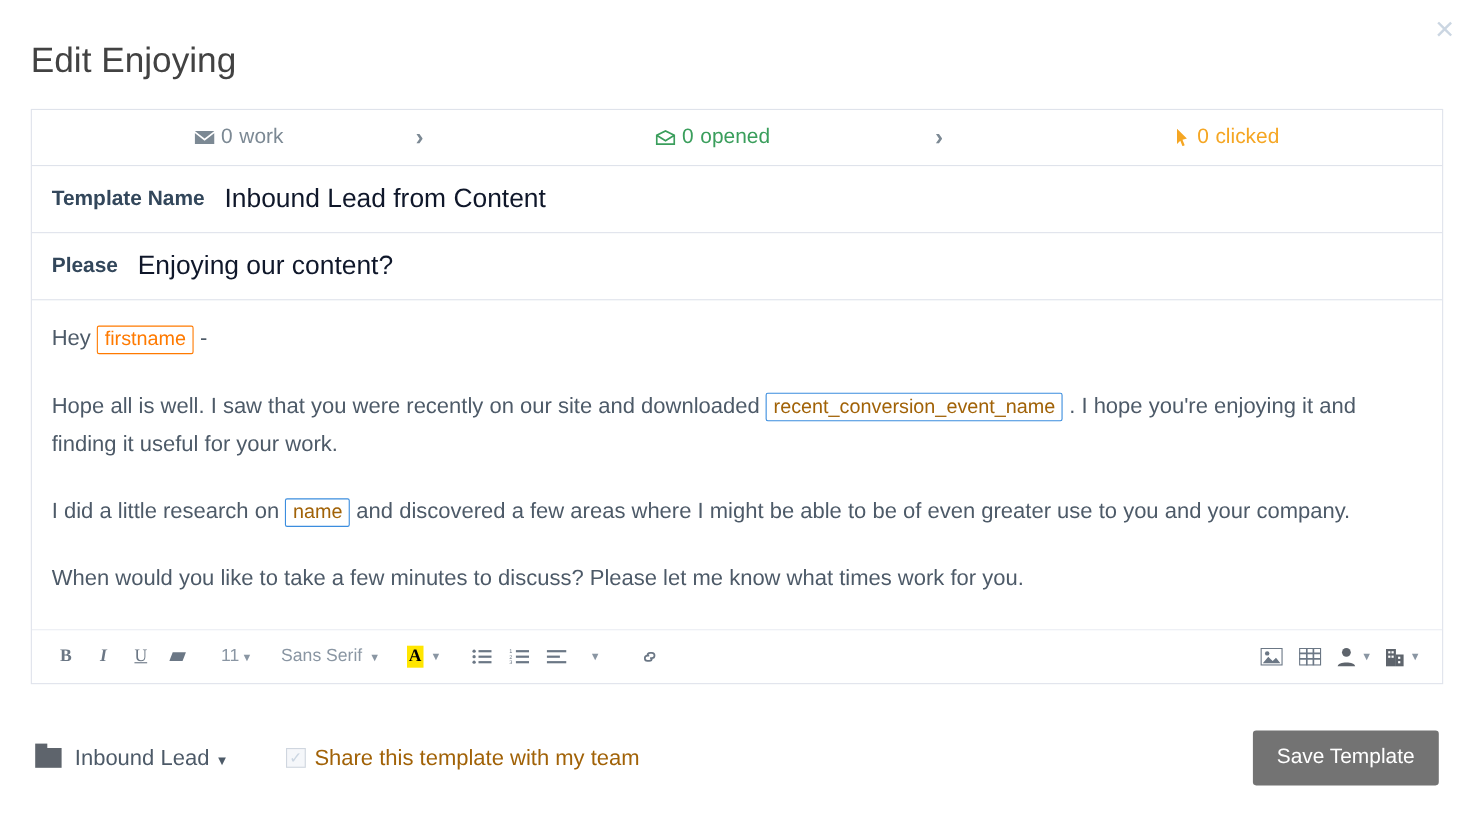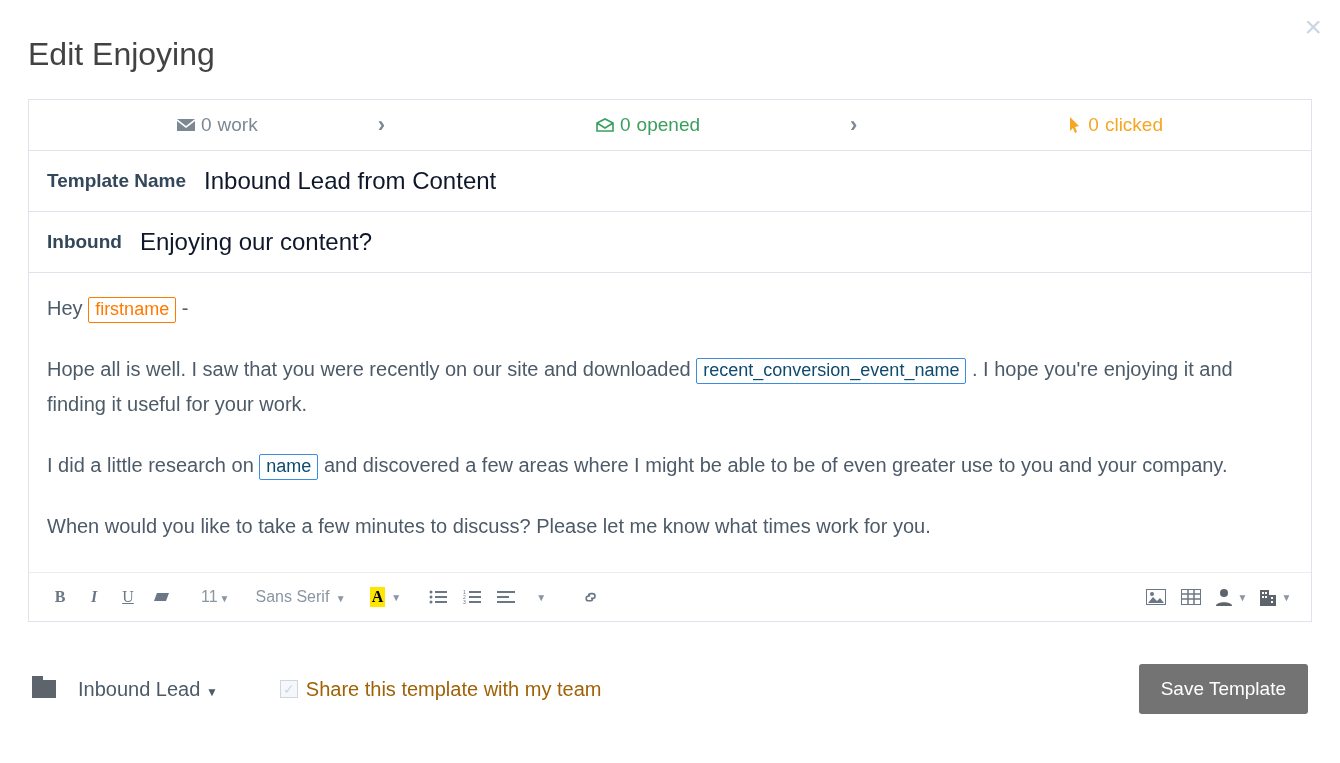--- a/index.html
+++ b/index.html
@@ -16,29 +16,29 @@
     .chev1 { margin-left: 120px; }
     .chev2 { margin-left: 150px; }
     .field-row { display: flex; align-items: center; border-bottom: 1px solid #dfe3eb; padding: 16px 18px; gap: 18px; }
     .field-label { font-size: 19px; color: #33475b; font-weight: 600; }
     .field-value { font-size: 24px; color: #0f172a; flex: 1; }
     .editor-body { padding: 18px 18px 20px 18px; font-size: 20px; line-height: 1.75; color: #4d5a68; }
     .editor-body p { margin: 0 0 26px 0; }
     .editor-body p:last-child { margin-bottom: 8px; }
     .token { display: inline-block; border: 1px solid; padding: 1px 6px; font-size: 18px; line-height: 1.2; vertical-align: baseline; border-radius: 2px; }
     .token-orange { color: #ff7a00; border-color: #ff7a00; }
-    .token-blue { color: #0c4a6e; border-color: #3b8dde; }
+    .token-blue { color: #a16207; border-color: #3b8dde; }
     .toolbar { display: flex; align-items: center; border-top: 1px solid #eaedf3; padding: 10px 16px; gap: 4px; color: #6b7785; }
     .tb-btn { display: inline-flex; align-items: center; justify-content: center; width: 30px; height: 28px; font-size: 16px; color: #6b7785; cursor: pointer; }
     .tb-sep { width: 14px; }
     .tb-text { font-size: 16px; color: #8a96a3; padding: 0 2px; }
     .tb-caret { font-size: 10px; color: #8a96a3; padding-left: 2px; }
     .tb-fontcolor { background: #ffe600; color: #000; font-family: Georgia, serif; font-weight: bold; padding: 2px 2px; line-height: 1; font-size: 16px; display: inline-flex; align-items: center; justify-content: center; }
     .tb-right { margin-left: auto; display: flex; align-items: center; gap: 4px; }
-    .footer { display: flex; align-items: center; margin-top: 42px; gap: 10px; padding: 0 4px; }
+    .footer { display: flex; align-items: center; margin-top: 42px; padding: 0 4px; }
     .folder-icon { width: 24px; height: 18px; background: #5e646c; display: inline-block; position: relative; }
     .folder-icon::before { content: ""; position: absolute; top: -4px; left: 0; width: 11px; height: 4px; background: #5e646c; }
     .folder-label { font-size: 20px; color: #4d5a68; margin-left: 12px; }
     .dd-caret { font-size: 12px; color: #4d5a68; }
     .share-block { display: flex; align-items: center; margin-left: 52px; gap: 8px; }
     .checkbox { width: 18px; height: 18px; border: 1px solid #cfd6df; background: #f5f7fa; display: inline-flex; align-items: center; justify-content: center; color: #cbd6e2; font-size: 14px; }
     .share-label { font-size: 20px; color: #a16207; }
     .save-btn { margin-left: auto; background: #737373; color: #fff; border: none; padding: 14px 22px; font-size: 19px; border-radius: 3px; cursor: pointer; }
     .icon { display: inline-block; }
     svg { display: block; }
@@ -83,21 +83,21 @@
       <span>clicked</span>
     </div>
   </div>
 
   <div class="field-row">
     <span class="field-label">Template Name</span>
     <span class="field-value">Inbound Lead from Content</span>
   </div>
 
   <div class="field-row">
-    <span class="field-label">Inbound</span>
+    <span class="field-label">Please</span>
     <span class="field-value">Enjoying our content?</span>
   </div>
 
   <div class="editor-body">
     <p>
       <span>Hey </span>
       <span class="token token-orange">firstname</span>
       <span> -</span>
     </p>
     <p>

